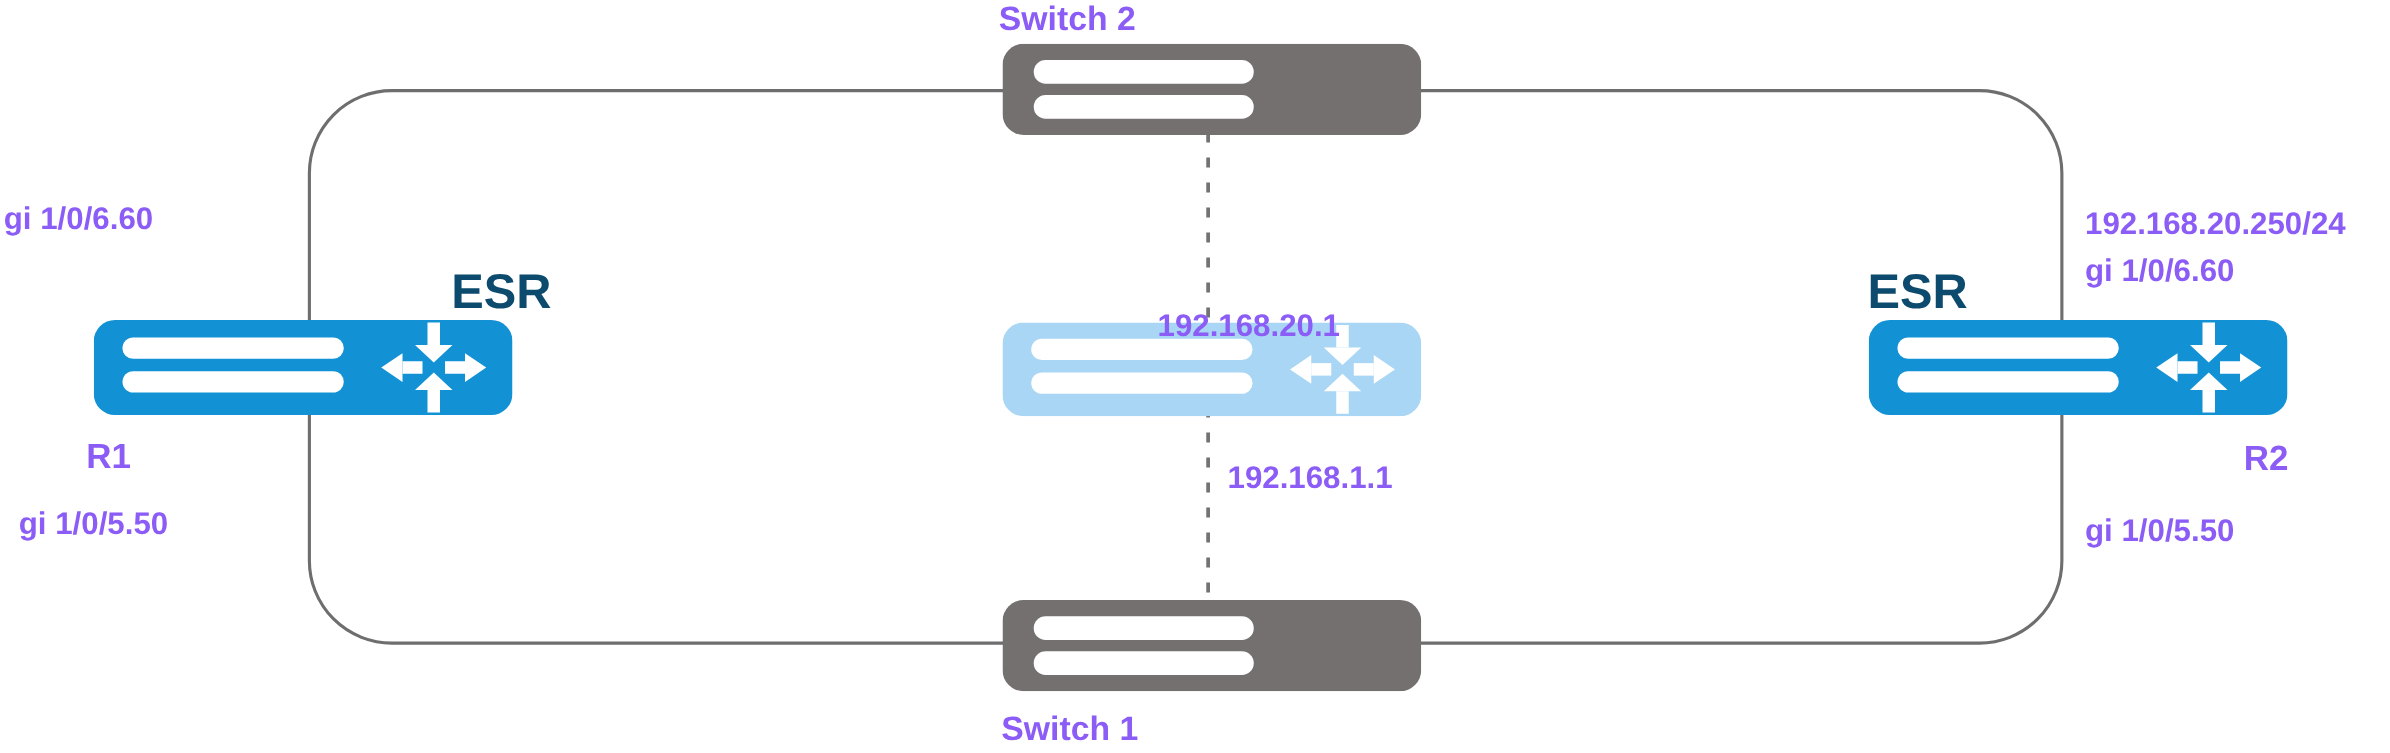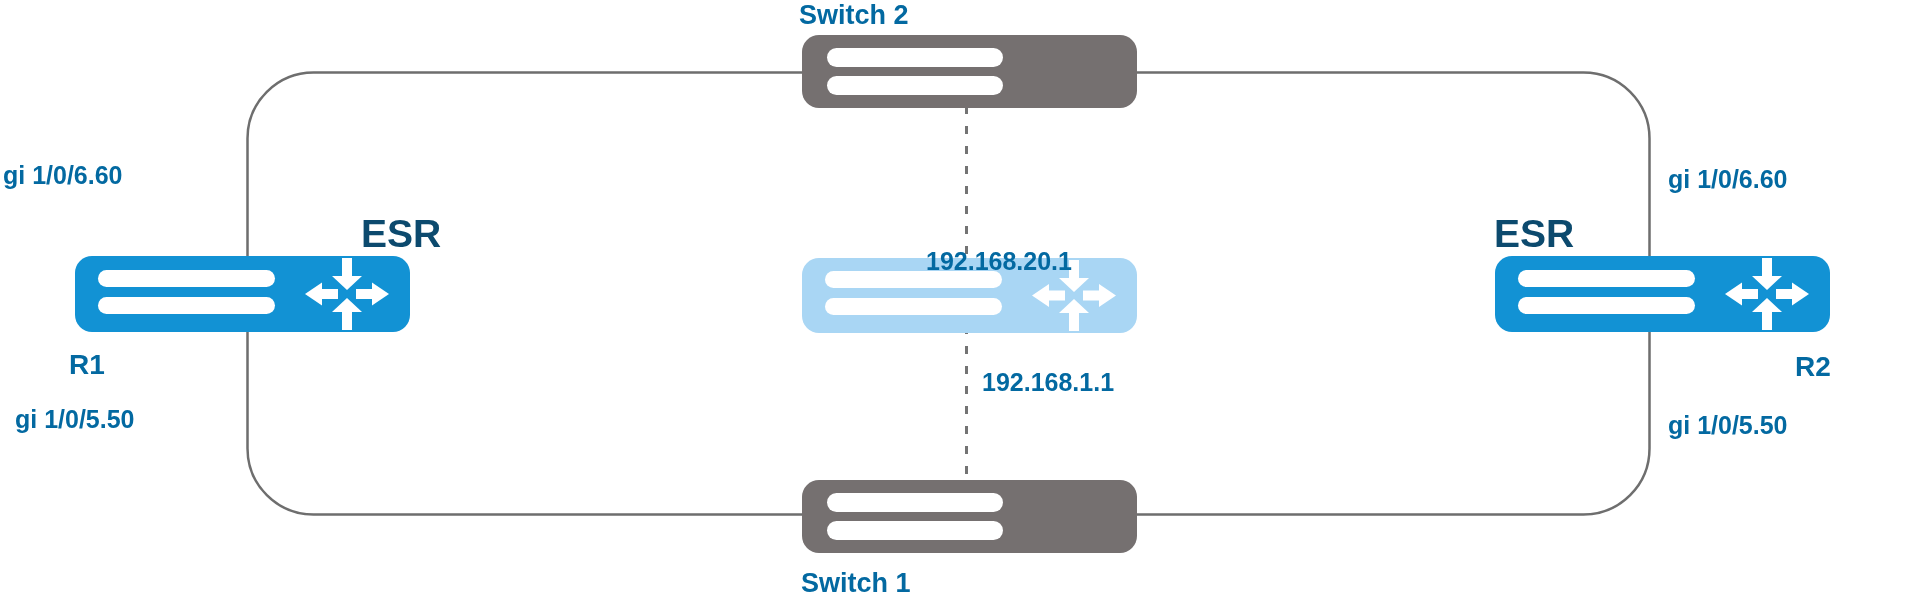--- a/index.html
+++ b/index.html
@@ -23,21 +23,21 @@
     top: 0;
     width: 1912px;
     height: 602px;
   }
   .icon {
     position: absolute;
   }
   .lbl {
     position: absolute;
     white-space: nowrap;
-    color: #0369a1;
+    color: #8b5cf6;
   }
   .lbl-block {
     font-size: 25px;
     line-height: 38px;
   }
   .lbl-node-name {
     font-size: 28px;
     line-height: 36px;
   }
   .lbl-switch {
@@ -134,20 +134,21 @@
 
   <div class="lbl lbl-esr" style="left:361px; top:219px;">ESR</div>
 
   <div class="lbl lbl-node-name" style="left:69px; top:347px;">R1</div>
 
   <div class="lbl lbl-block" style="left:15px; top:400px;">
     <div>gi 1/0/5.50</div>
   </div>
 
   <div class="lbl lbl-block" style="left:1668px; top:160px;">
+    <div>192.168.20.250/24</div>
     <div>gi 1/0/6.60</div>
   </div>
 
   <div class="lbl lbl-esr" style="left:1494px; top:219px;">ESR</div>
 
   <div class="lbl lbl-node-name" style="left:1795px; top:349px;">R2</div>
 
   <div class="lbl lbl-block" style="left:1668px; top:406px;">
     <div>gi 1/0/5.50</div>
   </div>

